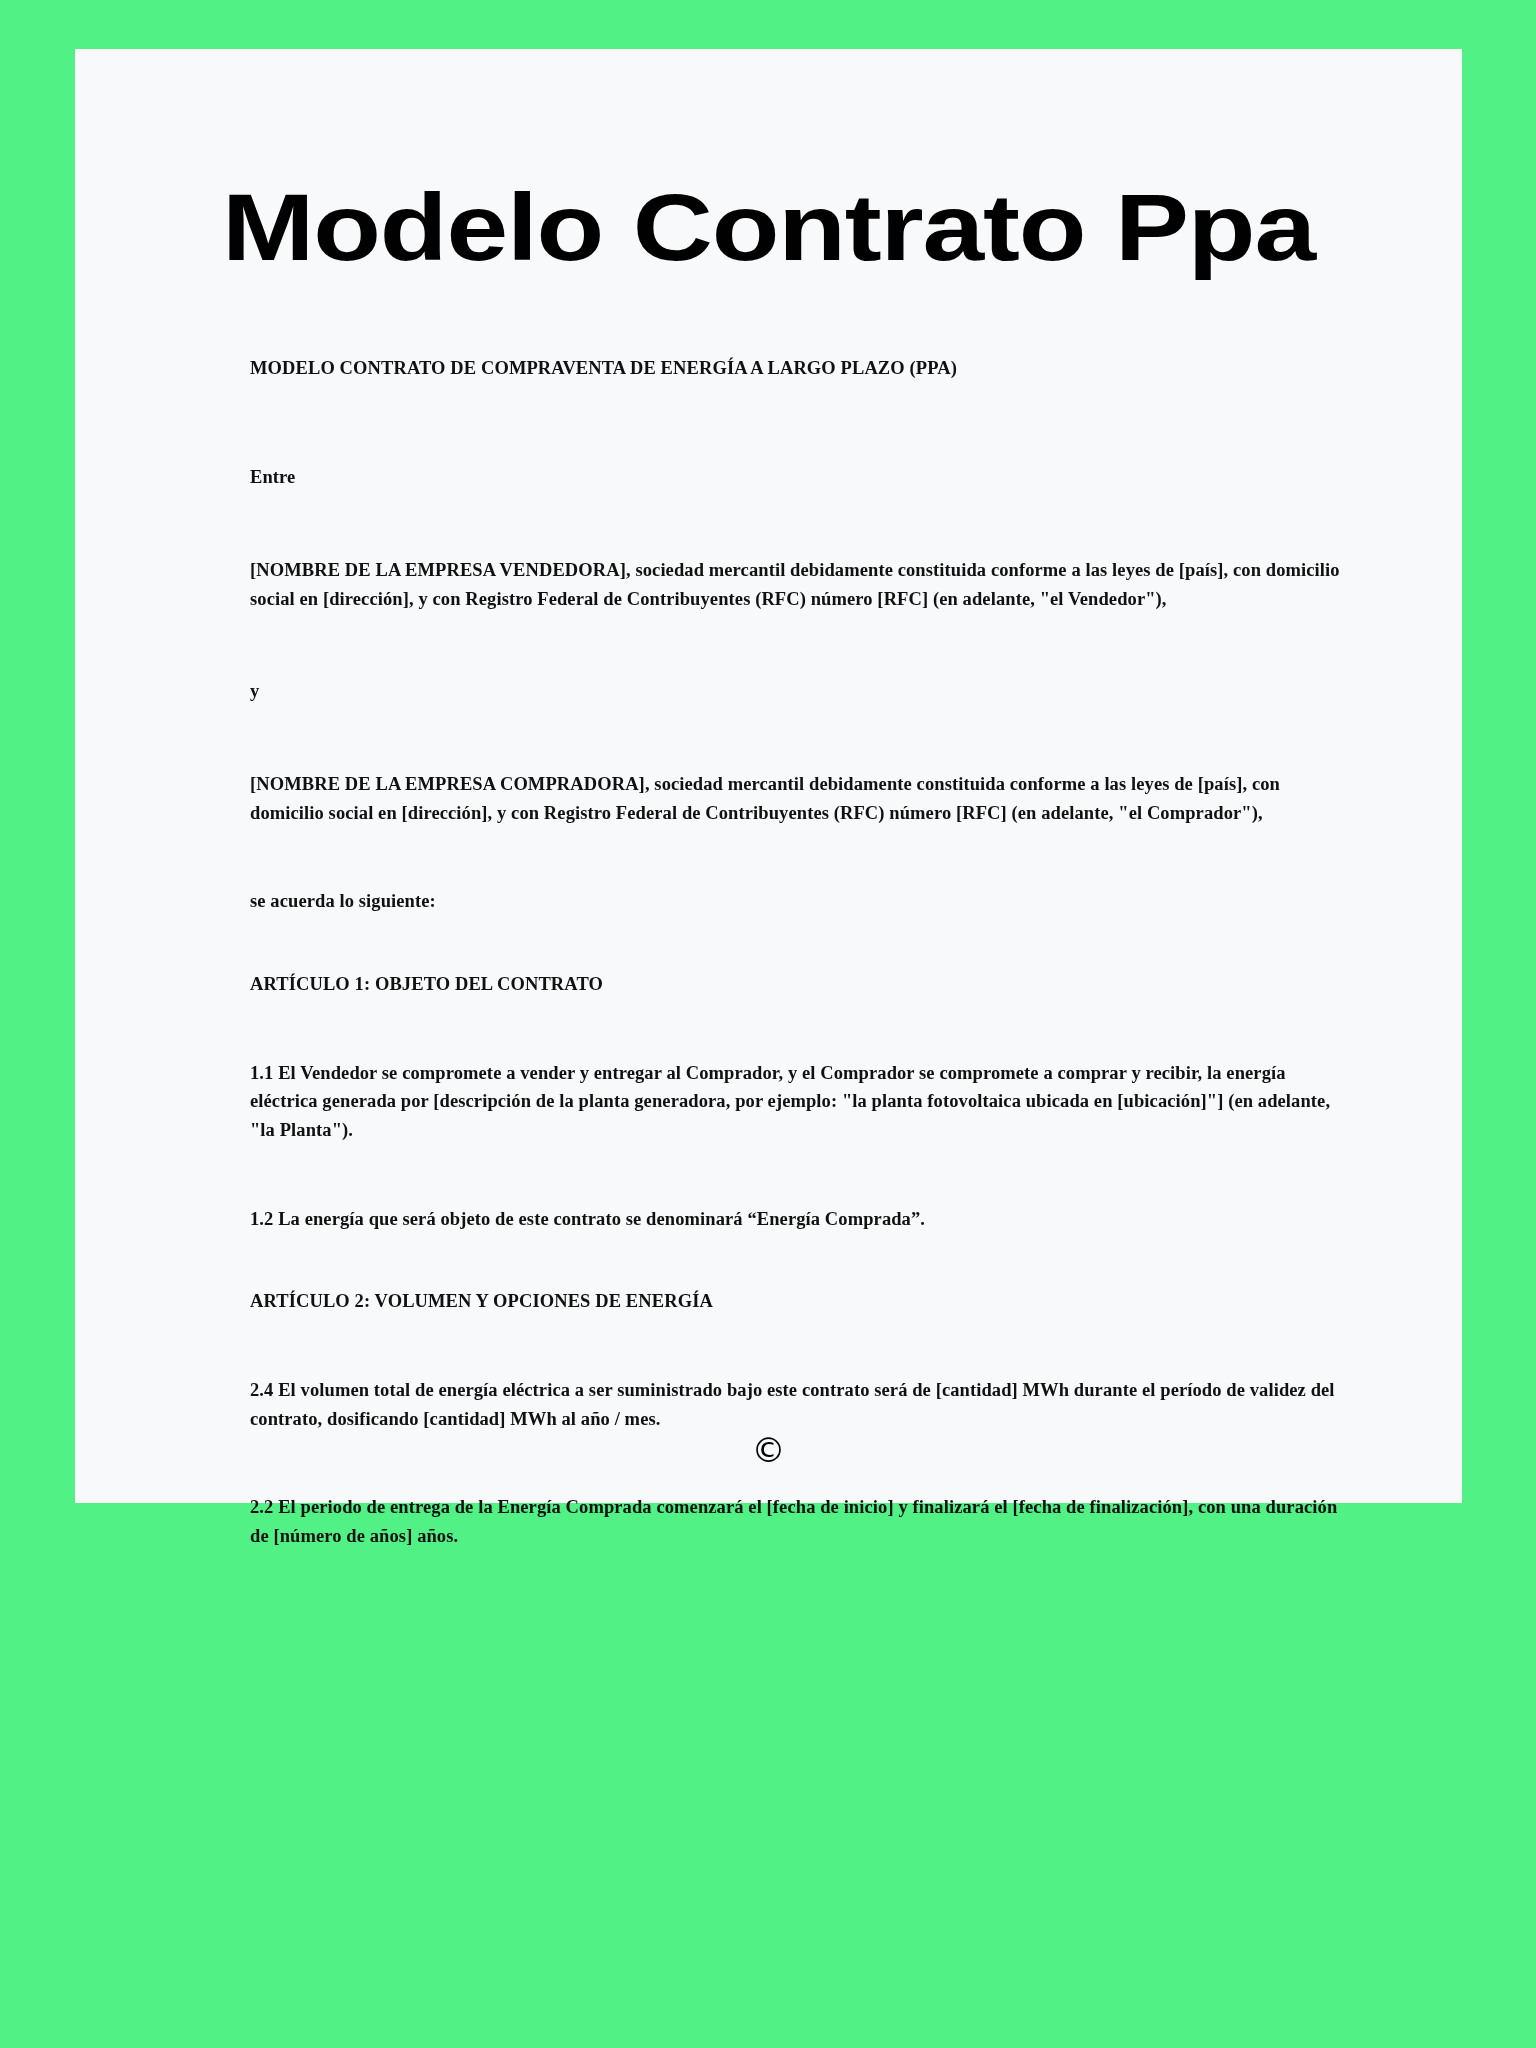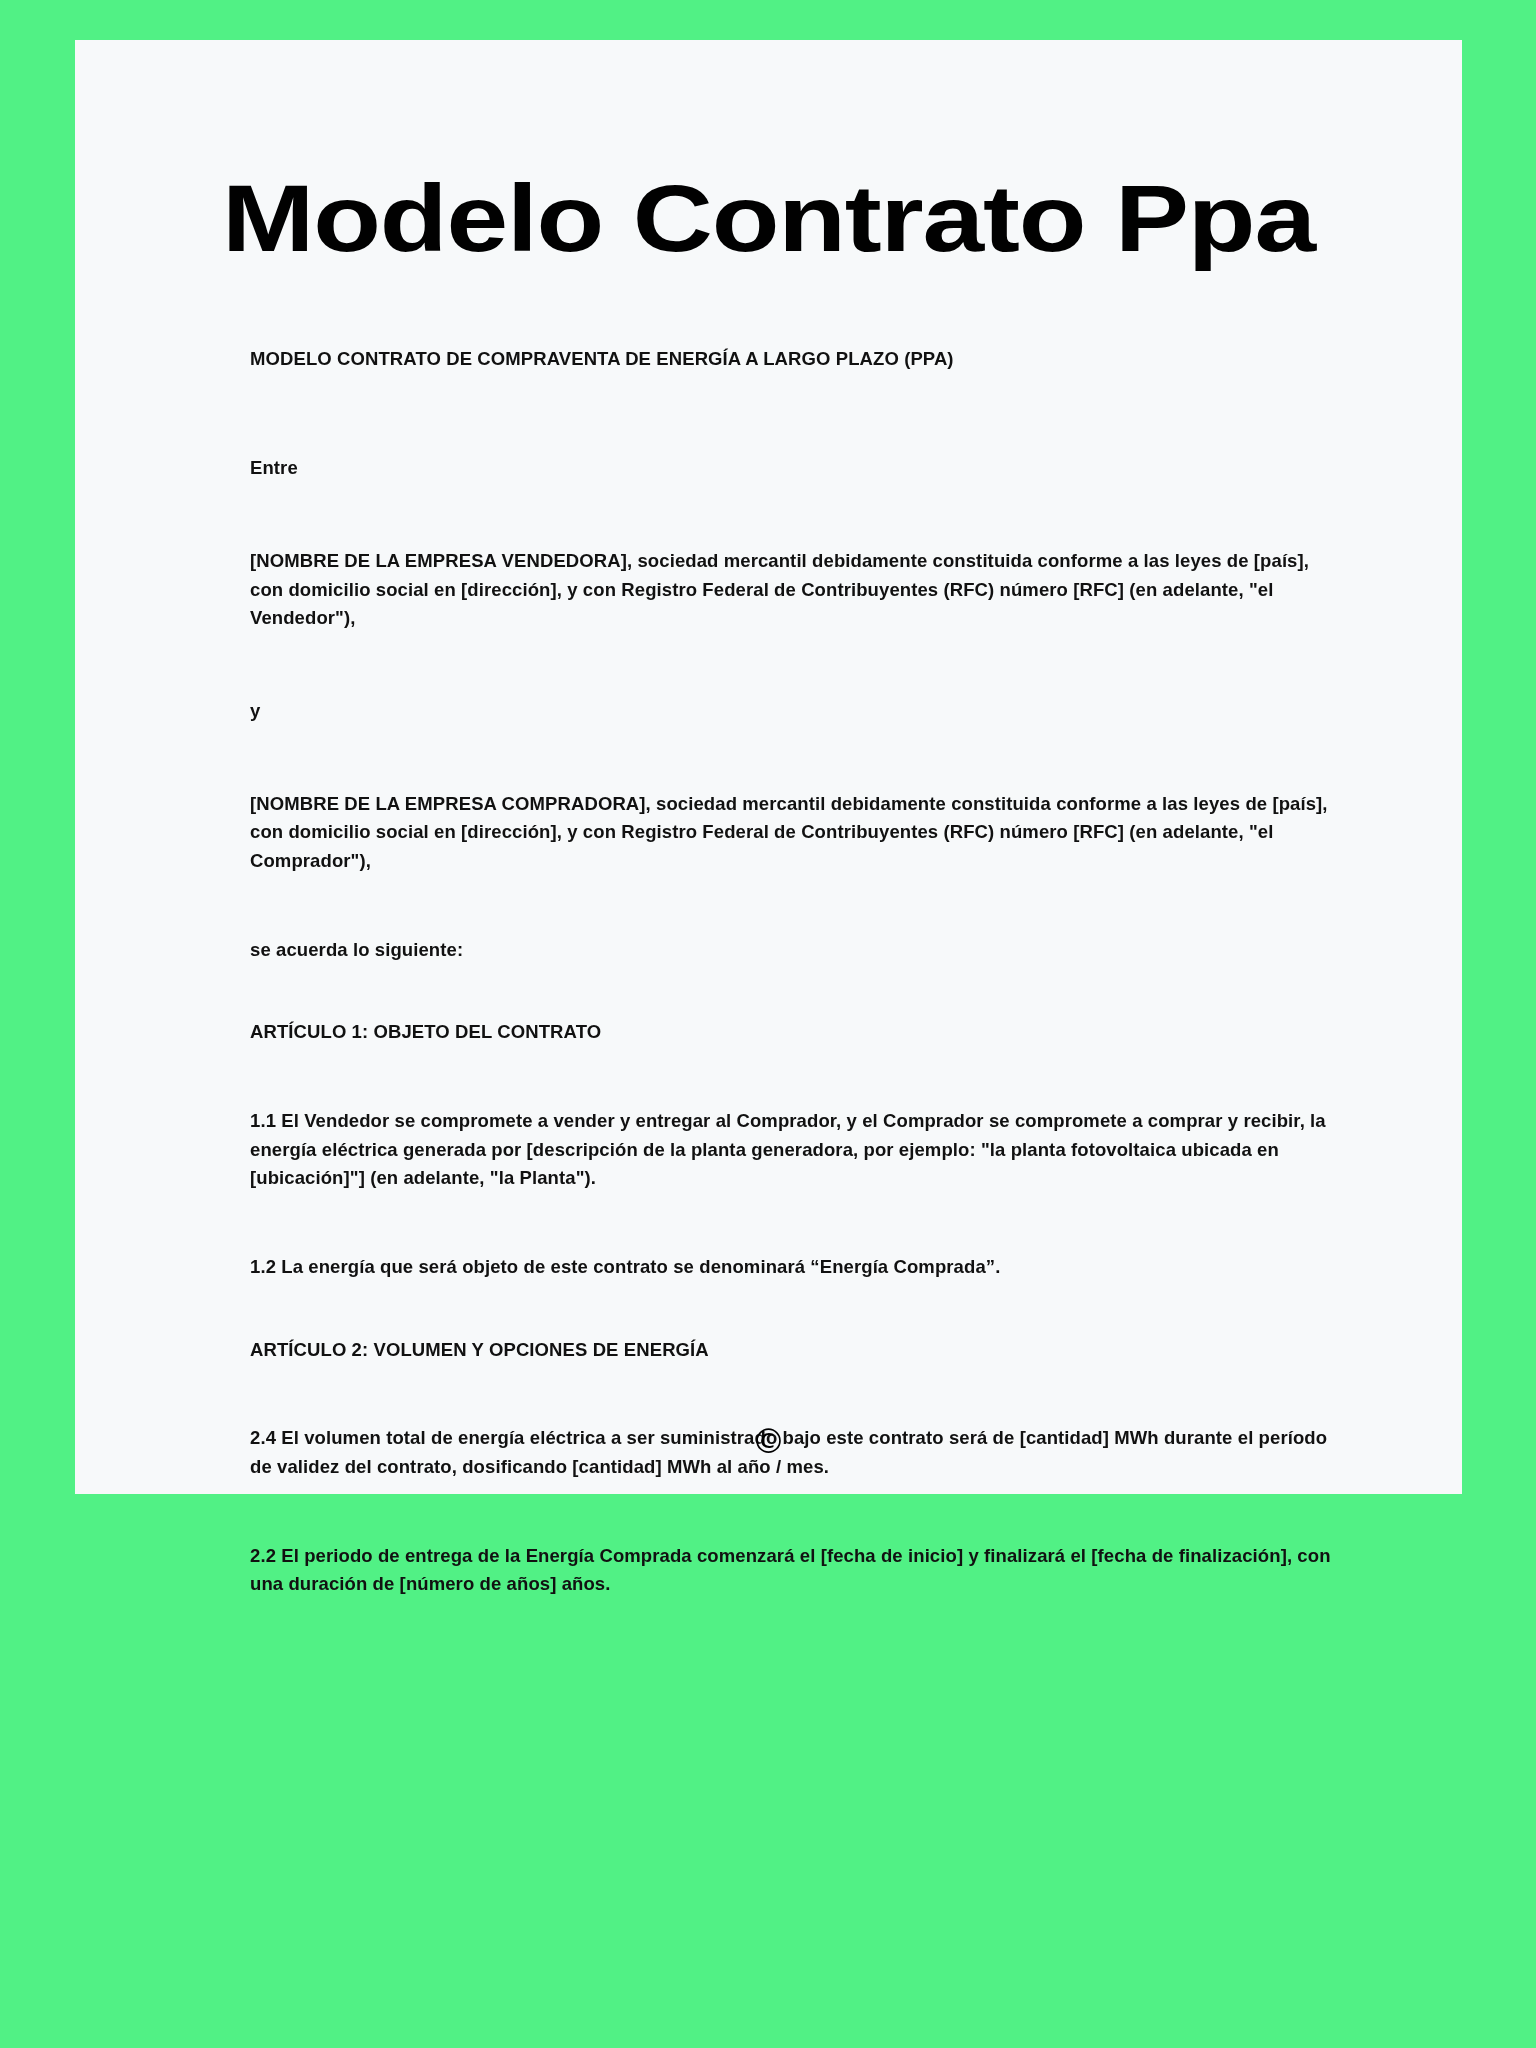--- a/index.html
+++ b/index.html
@@ -12,21 +12,21 @@
     width: 1536px;
     height: 2048px;
     background: #51f185;
     font-family: "Liberation Sans", sans-serif;
     overflow: hidden;
   }
 
   .page-wrap {
     position: absolute;
     left: 75px;
-    top: 40px;
+    top: 49px;
     width: 1387px;
     height: 1454px;
     background: #f7f9fa;
   }
 
   .page-inner {
     padding: 0 0 0 0;
   }
 
   .doc-title {
@@ -43,21 +43,21 @@
     transform: scaleX(1.18);
     transform-origin: center top;
   }
 
   .body-area {
     padding: 0 118px 0 175px;
     margin-top: 76px;
   }
 
   .para {
-    font-family: Liberation Sans, sans-serif;
+    font-family: Liberation Serif, serif;
     font-weight: bold;
     font-size: 18.5px;
     line-height: 1.55;
     color: #111111;
     margin: 0;
     letter-spacing: 0.1px;
   }
 
   .gap-sm { height: 21px; }
   .gap-md { height: 54px; }

